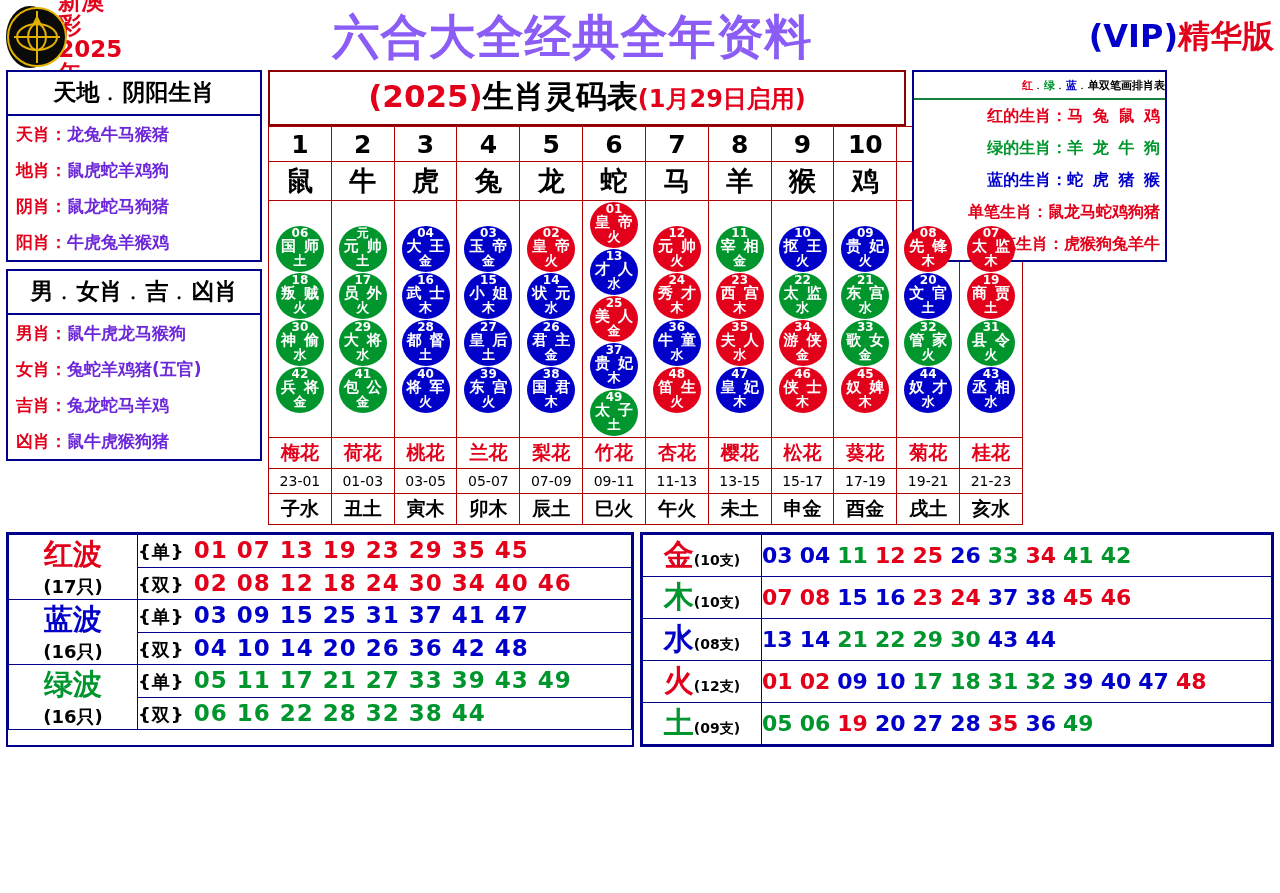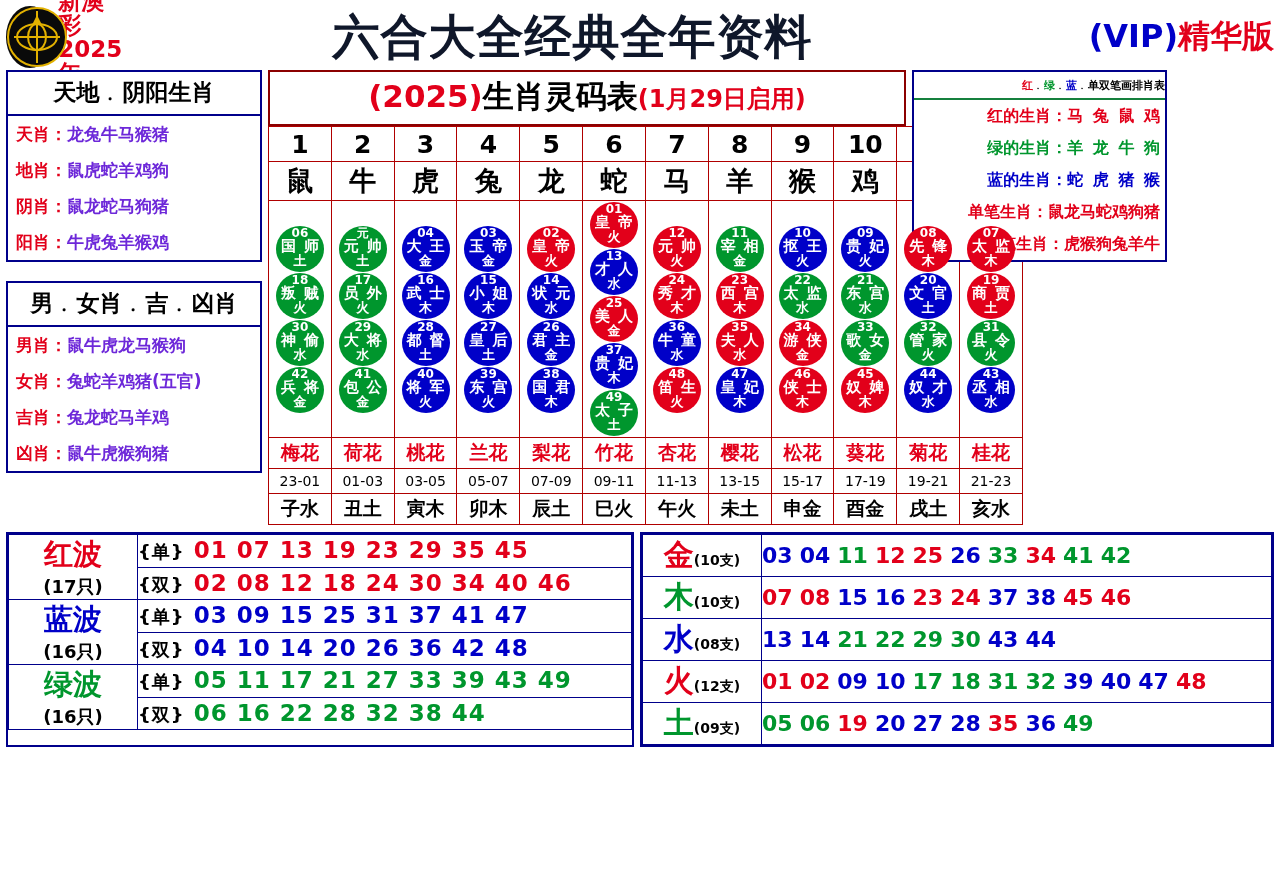--- a/index.html
+++ b/index.html
@@ -10,33 +10,33 @@
   }
   .page{position:relative;width:1280px;height:893px;box-sizing:border-box;padding:4px 6px;}
 
   
   .header{display:flex;align-items:center;height:66px;}
   .logo-wrap{width:120px;display:flex;align-items:center;}
   .logo{width:62px;height:62px;border-radius:50%;background:#0a0a0a;position:relative;}
   .logo svg{position:absolute;left:0;top:0;}
   .logo-txt{margin-left:4px;line-height:1.05;}
   .logo-txt div{color:#e2001a;font-weight:bold;font-size:23px;font-family:"DejaVu Sans",sans-serif;}
-  .main-title{flex:1;text-align:center;font-size:47px;font-weight:bold;color:#0f172a;letter-spacing:1px;font-family:"DejaVu Sans",sans-serif;}
+  .main-title{flex:1;text-align:center;font-size:47px;font-weight:bold;color:#8b5cf6;letter-spacing:1px;font-family:"DejaVu Sans",sans-serif;}
   .vip{width:255px;text-align:right;font-size:32px;font-weight:bold;font-family:"DejaVu Sans",sans-serif;white-space:nowrap;}
   .vip .v{color:#0000c8;}
   .vip .r{color:#e2001a;}
 
   
   .body-grid{display:flex;gap:6px;align-items:flex-start;}
   .col-left{width:256px;}
   .col-mid{width:638px;}
   .col-right{width:255px;}
 
   .box{border:2px solid #00008b;box-sizing:border-box;background:#fff;}
-  .box + .box{margin-top:19px;}
+  .box + .box{margin-top:7px;}
 
   .bhead{border-bottom:2px solid #00008b;text-align:center;font-weight:bold;font-size:23px;padding:5px 0 6px;color:#000;font-family:"DejaVu Sans",sans-serif;}
   .row-line{padding:7px 6px 6px 8px;font-size:17px;font-weight:bold;white-space:nowrap;font-family:"DejaVu Sans",sans-serif;}
   .row-line .lbl{color:#0000c8;}
   .row-line .val{color:#6d28d9;}
   .row-line.redlbl .lbl{color:#e2001a;}
 
   
   .mid-title{border:2px solid #8b0000;border-bottom:2px solid #8b0000;text-align:center;padding:4px 0 6px;background:#fff;}
   .mid-title .t1{font-size:31px;font-weight:bold;color:#e2001a;font-family:"DejaVu Sans",sans-serif;}

